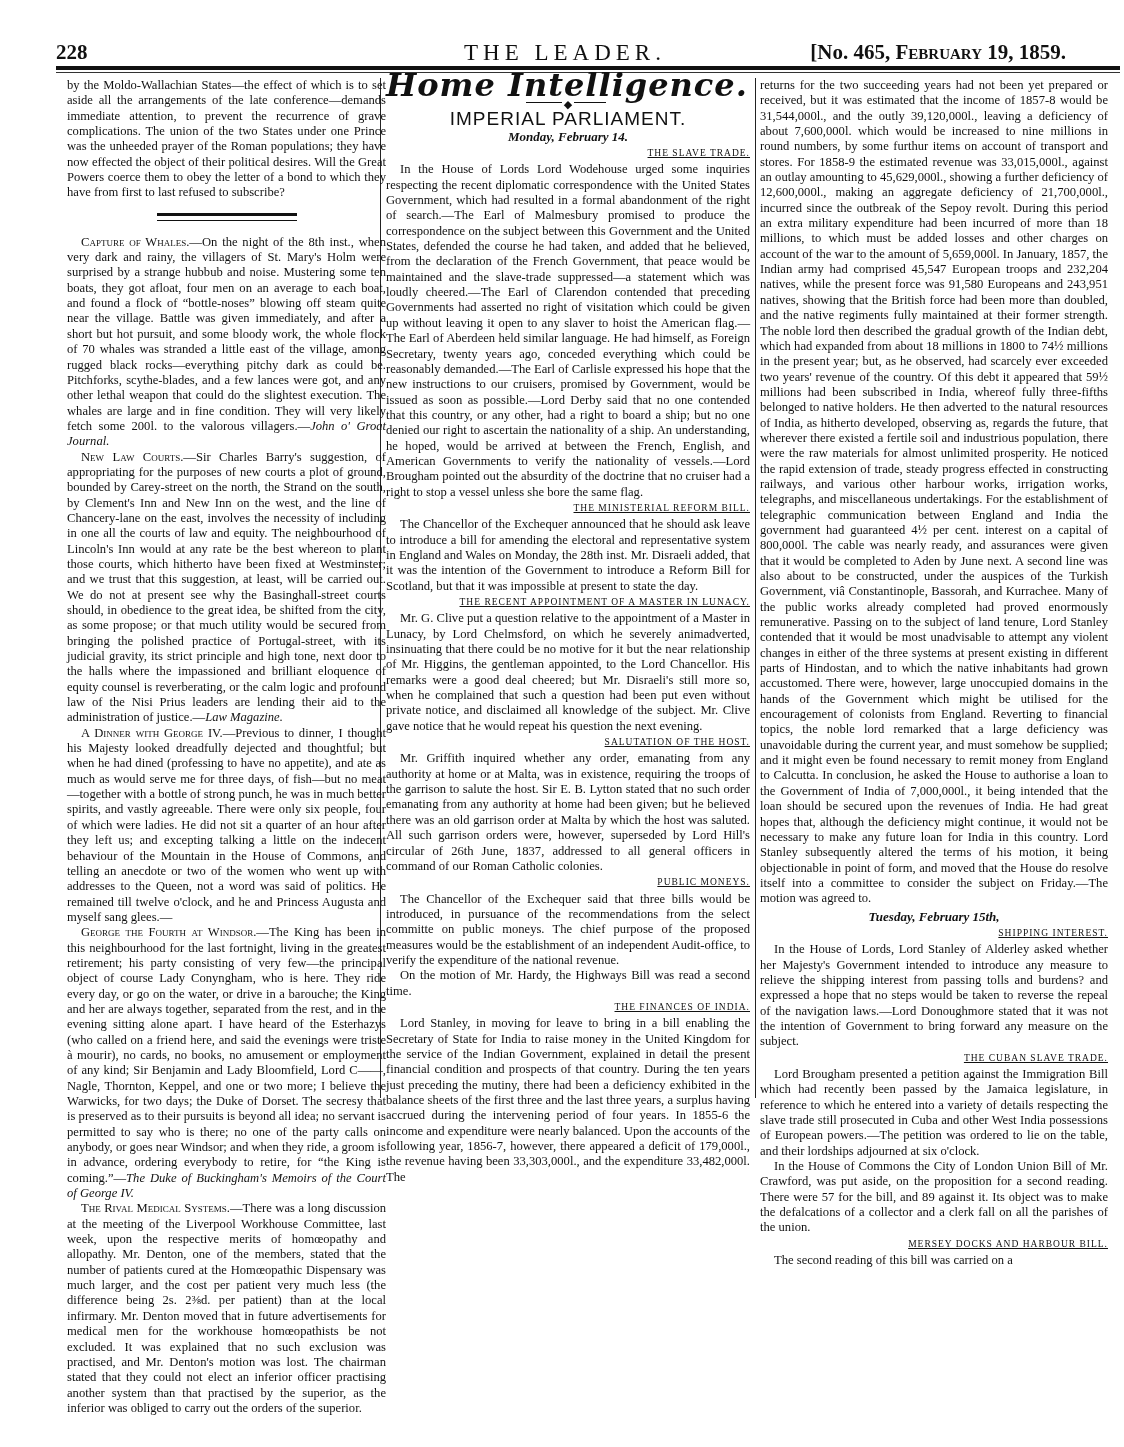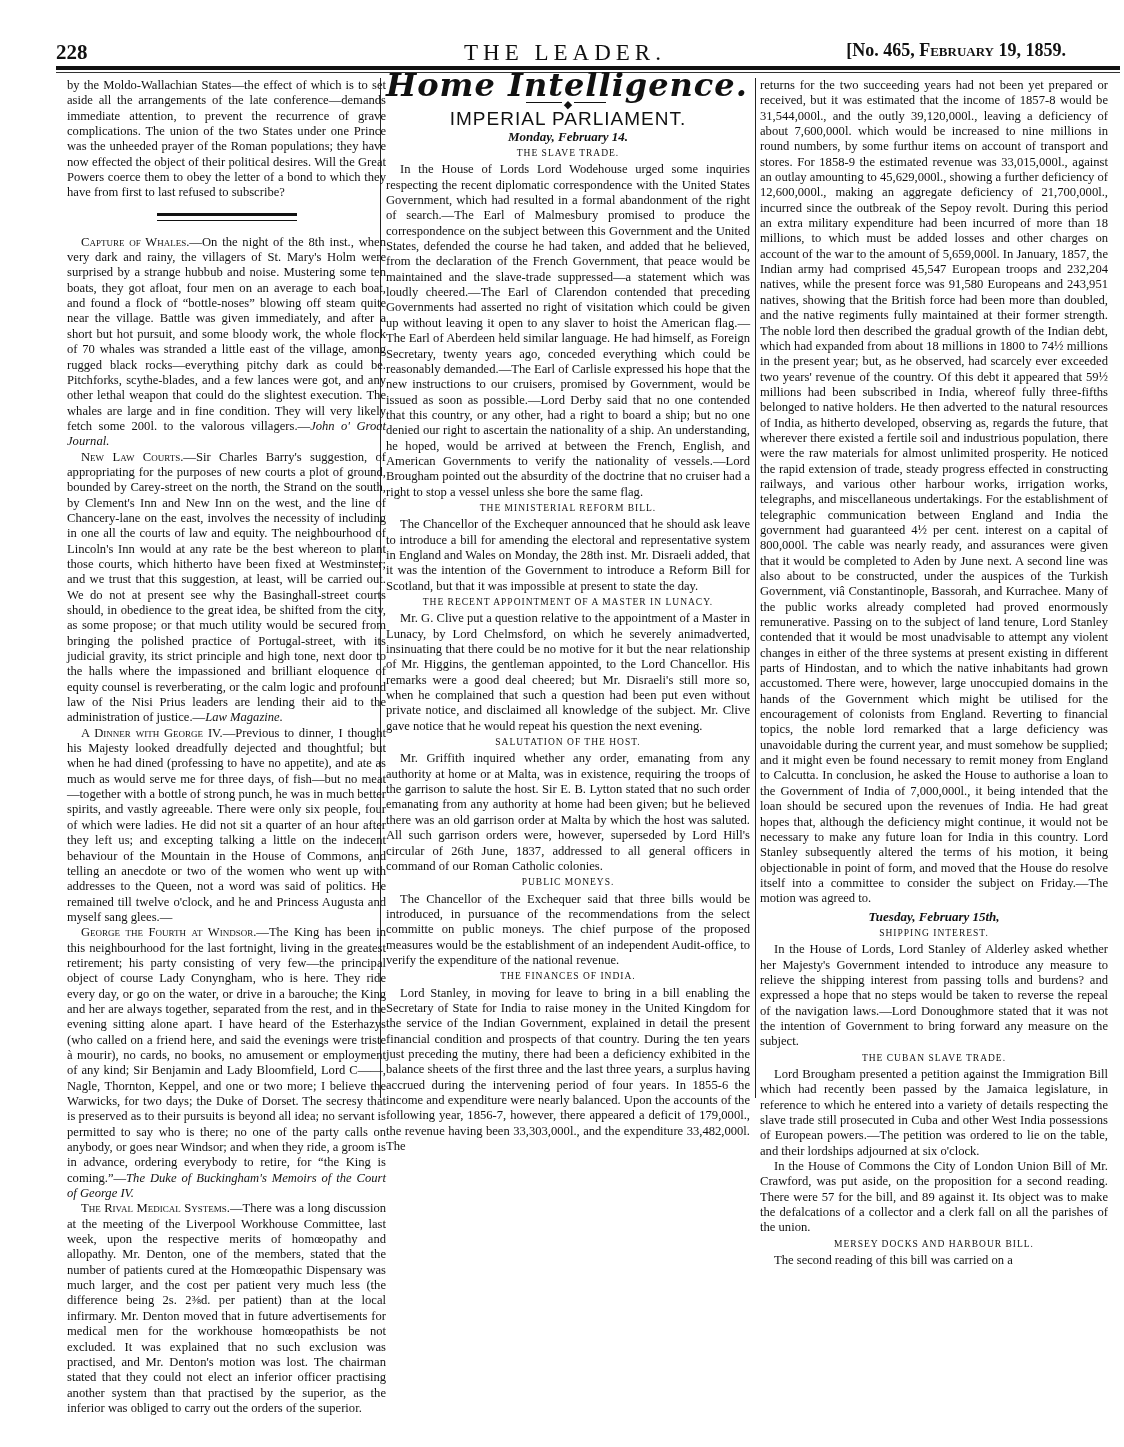--- a/index.html
+++ b/index.html
@@ -1,32 +1,32 @@
 <!DOCTYPE html>
 <html><head>
 <meta charset="utf-8">
 <style>
   html,body{margin:0;padding:0;background:#fff;}
   body{width:1124px;height:1447px;position:relative;overflow:hidden;font-family:"DejaVu Serif","Liberation Serif",serif;color:#111;}
   .masthead{position:absolute;left:56px;top:40px;width:1010px;height:22px;}
   .pageno{position:absolute;left:0;top:0;font-size:21px;font-weight:bold;font-family:"Liberation Serif",serif;}
   .paper-title{position:absolute;left:408px;top:0;font-size:23px;letter-spacing:5px;font-family:"Liberation Serif",serif;}
-  .issue{position:absolute;right:0;top:0;font-size:18px;font-weight:bold;font-family:"Liberation Serif",serif;}
+  .issue{position:absolute;right:0;top:0;font-size:21px;font-weight:bold;font-family:"Liberation Serif",serif;}
   .issue .sc{font-variant:small-caps;}
   .rule-top{position:absolute;left:56px;top:66px;width:1064px;height:4px;background:#111;}
   .rule-top2{position:absolute;left:56px;top:72px;width:1064px;height:1px;background:#333;}
   .col{position:absolute;top:78px;font-family:"Liberation Serif",serif;font-size:12.6px;line-height:15.35px;text-align:justify;}
   .col p{margin:0;text-indent:14px;}
   .col p.noind{text-indent:0;}
   .c1{left:59px;width:319px;margin-left:8px;}
   .c2{left:386px;width:364px;}
   .c3{left:760px;width:348px;}
   .vrule{position:absolute;top:78px;width:1px;background:#222;}
   .sc{font-variant:small-caps;}
-  .sub{text-align:center;font-size:9.5px;letter-spacing:1px;text-transform:uppercase;margin:1px 0;text-indent:0;}
+  .sub{text-align:right;font-size:9.5px;letter-spacing:1px;text-transform:uppercase;margin:1px 0;text-indent:0;text-decoration:underline;}
   .gothic{text-align:left;font-family:"DejaVu Serif",serif;font-size:32px;font-style:italic;font-weight:bold;margin:0 0 4px 0;letter-spacing:1px;}
   .orn{text-align:center;margin:2px 0 4px 0;height:10px;position:relative;}
   .orn:before{content:"";position:absolute;left:140px;top:5px;width:80px;height:1px;background:#111;}
   .orn span{position:relative;display:inline-block;font-size:11px;background:#fff;padding:0 2px;}
   .imperial{text-align:center;font-size:19px;letter-spacing:1px;margin:2px 0 2px 0;font-family:Liberation Sans, sans-serif;}
   .dateline{text-align:center;font-style:italic;font-weight:bold;font-size:13px;margin:2px 0;}
   .sep{margin:12px auto 14px auto;width:140px;height:4px;border-top:3px solid #111;border-bottom:1px solid #111;}
   em{font-style:italic;}
 </style>
 </head>
@@ -64,20 +64,21 @@
       <div class="sub">The Slave Trade.</div>
       <p>In the House of Lords Lord Wodehouse urged some inquiries respecting the recent diplomatic correspondence with the United States Government, which had resulted in a formal abandonment of the right of search.—The Earl of Malmesbury promised to produce the correspondence on the subject between this Government and the United States, defended the course he had taken, and added that he believed, from the declaration of the French Government, that peace would be maintained and the slave-trade suppressed—a statement which was loudly cheered.—The Earl of Clarendon contended that preceding Governments had asserted no right of visitation which could be given up without leaving it open to any slaver to hoist the American flag.—The Earl of Aberdeen held similar language. He had himself, as Foreign Secretary, twenty years ago, conceded everything which could be reasonably demanded.—The Earl of Carlisle expressed his hope that the new instructions to our cruisers, promised by Government, would be issued as soon as possible.—Lord Derby said that no one contended that this country, or any other, had a right to board a ship; but no one denied our right to ascertain the nationality of a ship. An understanding, he hoped, would be arrived at between the French, English, and American Governments to verify the nationality of vessels.—Lord Brougham pointed out the absurdity of the doctrine that no cruiser had a right to stop a vessel unless she bore the same flag.</p>
       <div class="sub">The Ministerial Reform Bill.</div>
       <p>The Chancellor of the Exchequer announced that he should ask leave to introduce a bill for amending the electoral and representative system in England and Wales on Monday, the 28th inst. Mr. Disraeli added, that it was the intention of the Government to introduce a Reform Bill for Scotland, but that it was impossible at present to state the day.</p>
       <div class="sub">The Recent Appointment of a Master in Lunacy.</div>
       <p>Mr. G. Clive put a question relative to the appointment of a Master in Lunacy, by Lord Chelmsford, on which he severely animadverted, insinuating that there could be no motive for it but the near relationship of Mr. Higgins, the gentleman appointed, to the Lord Chancellor. His remarks were a good deal cheered; but Mr. Disraeli's still more so, when he complained that such a question had been put even without private notice, and disclaimed all knowledge of the subject. Mr. Clive gave notice that he would repeat his question the next evening.</p>
       <div class="sub">Salutation of the Host.</div>
       <p>Mr. Griffith inquired whether any order, emanating from any authority at home or at Malta, was in existence, requiring the troops of the garrison to salute the host. Sir E. B. Lytton stated that no such order emanating from any authority at home had been given; but he believed there was an old garrison order at Malta by which the host was saluted. All such garrison orders were, however, superseded by Lord Hill's circular of 26th June, 1837, addressed to all general officers in command of our Roman Catholic colonies.</p>
       <div class="sub">Public Moneys.</div>
       <p>The Chancellor of the Exchequer said that three bills would be introduced, in pursuance of the recommendations from the select committe on public moneys. The chief purpose of the proposed measures would be the establishment of an independent Audit-office, to verify the expenditure of the national revenue.</p>
+      <p>On the motion of Mr. Hardy, the Highways Bill was read a second time.</p>
       <div class="sub">The Finances of India.</div>
       <p>Lord Stanley, in moving for leave to bring in a bill enabling the Secretary of State for India to raise money in the United Kingdom for the service of the Indian Government, explained in detail the present financial condition and prospects of that country. During the ten years just preceding the mutiny, there had been a deficiency exhibited in the balance sheets of the first three and the last three years, a surplus having accrued during the intervening period of four years. In 1855-6 the income and expenditure were nearly balanced. Upon the accounts of the following year, 1856-7, however, there appeared a deficit of 179,000l., the revenue having been 33,303,000l., and the expenditure 33,482,000l. The</p>
     </div>
 </div>
 
 <div class="col c3">
   <div id="c3-blocks">
       <p class="noind">returns for the two succeeding years had not been yet prepared or received, but it was estimated that the income of 1857-8 would be 31,544,000l., and the outly 39,120,000l., leaving a deficiency of about 7,600,000l. which would be increased to nine millions in round numbers, by some furthur items on account of transport and stores. For 1858-9 the estimated revenue was 33,015,000l., against an outlay amounting to 45,629,000l., showing a further deficiency of 12,600,000l., making an aggregate deficiency of 21,700,000l., incurred since the outbreak of the Sepoy revolt. During this period an extra military expenditure had been incurred of more than 18 millions, to which must be added losses and other charges on account of the war to the amount of 5,659,000l. In January, 1857, the Indian army had comprised 45,547 European troops and 232,204 natives, while the present force was 91,580 Europeans and 243,951 natives, showing that the British force had been more than doubled, and the native regiments fully maintained at their former strength. The noble lord then described the gradual growth of the Indian debt, which had expanded from about 18 millions in 1800 to 74½ millions in the present year; but, as he observed, had scarcely ever exceeded two years' revenue of the country. Of this debt it appeared that 59½ millions had been subscribed in India, whereof fully three-fifths belonged to native holders. He then adverted to the natural resources of India, as hitherto developed, observing as, regards the future, that wherever there existed a fertile soil and industrious population, there were the raw materials for almost unlimited prosperity. He noticed the rapid extension of trade, steady progress effected in constructing railways, and various other harbour works, irrigation works, telegraphs, and miscellaneous undertakings. For the establishment of telegraphic communication between England and India the government had guaranteed 4½ per cent. interest on a capital of 800,000l. The cable was nearly ready, and assurances were given that it would be completed to Aden by June next. A second line was also about to be constructed, under the auspices of the Turkish Government, viâ Constantinople, Bassorah, and Kurrachee. Many of the public works already completed had proved enormously remunerative. Passing on to the subject of land tenure, Lord Stanley contended that it would be most unadvisable to attempt any violent changes in either of the three systems at present existing in different parts of Hindostan, and to which the native inhabitants had grown accustomed. There were, however, large unoccupied domains in the hands of the Government which might be utilised for the encouragement of colonists from England. Reverting to financial topics, the noble lord remarked that a large deficiency was unavoidable during the current year, and must somehow be supplied; and it might even be found necessary to remit money from England to Calcutta. In conclusion, he asked the House to authorise a loan to the Government of India of 7,000,000l., it being intended that the loan should be secured upon the revenues of India. He had great hopes that, although the deficiency might continue, it would not be necessary to make any future loan for India in this country. Lord Stanley subsequently altered the terms of his motion, it being objectionable in point of form, and moved that the House do resolve itself into a committee to consider the subject on Friday.—The motion was agreed to.</p>
       <div class="dateline">Tuesday, February 15th,</div>
       <div class="sub">Shipping Interest.</div>

